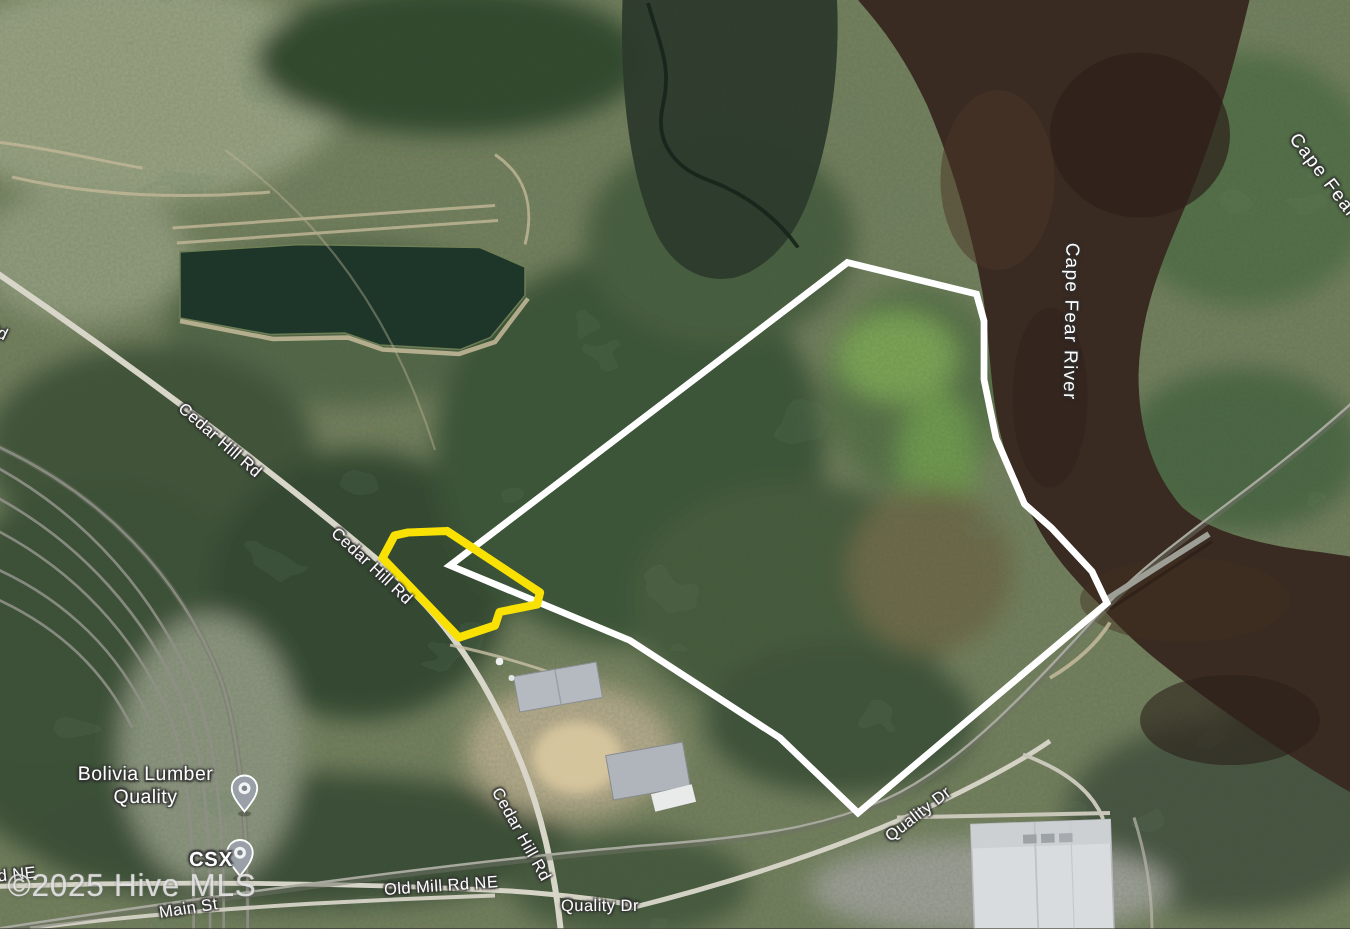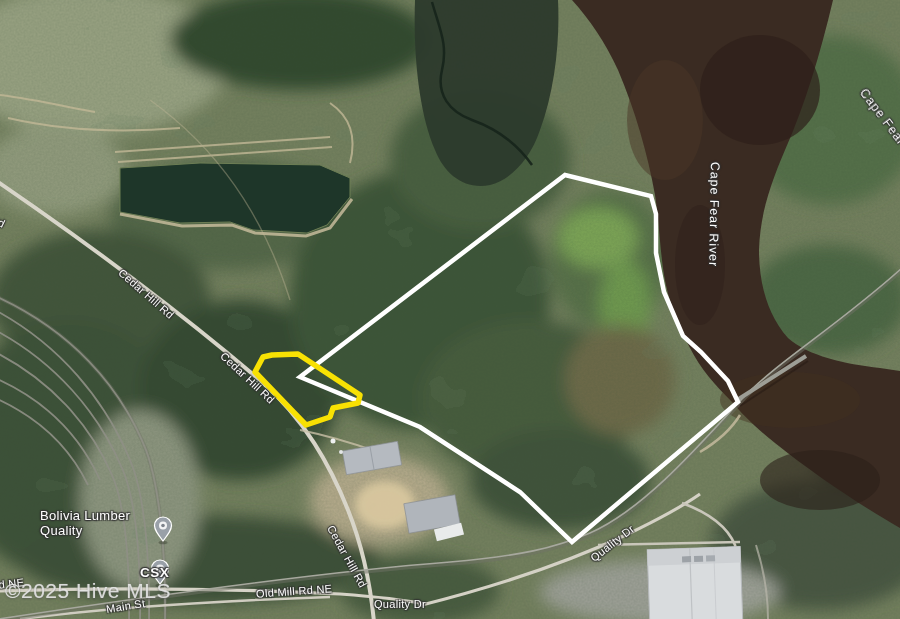--- a/index.html
+++ b/index.html
@@ -7,21 +7,21 @@
          font-family:"Liberation Sans",sans-serif;}
   #stage svg{position:absolute;left:0;top:0;}
   .lbl{position:absolute;color:#fdfdfd;font-size:11px;font-weight:500;white-space:nowrap;
        letter-spacing:.3px;line-height:1.15;
        text-shadow:-1px -1px 1px rgba(50,50,50,.85),1px -1px 1px rgba(50,50,50,.85),
                    -1px 1px 1px rgba(50,50,50,.85),1px 1px 1px rgba(50,50,50,.85),0 0 3px rgba(0,0,0,.45);}
   .road{font-size:11px;}
   .river{font-size:12.5px;letter-spacing:.9px;font-weight:500;}
   .poi{font-size:13px;font-weight:500;}
   .csx{font-size:13.5px;font-weight:700;letter-spacing:.5px;}
-  .bolivia{width:114px;text-align:left;}
+  .bolivia{width:114px;text-align:center;}
   .watermark{position:absolute;left:5px;top:579px;font-size:21px;font-weight:400;
        color:rgba(233,233,233,.85);letter-spacing:.5px;white-space:nowrap;
        text-shadow:0 1px 2px rgba(70,70,70,.6),0 0 1px rgba(255,255,255,.5);}
 </style>
 </head>
 <body>
 
 <div id="stage">
 
 <svg width="900" height="619" viewBox="0 0 900 619">
@@ -198,17 +198,17 @@
 
 <div class="lbl road" style="left:374px;top:598px;">Quality Dr</div>
 
 <div class="lbl road" style="left:106px;top:600px;transform:rotate(-9deg);">Main St</div>
 
 <div class="lbl poi bolivia" style="left:40px;top:509px;">
   <div>Bolivia Lumber</div>
   <div>Quality</div>
 </div>
 
-<div class="lbl csx" style="left:140px;top:565px;">CSX</div>
+<div class="lbl csx" style="left:126px;top:565px;">CSX</div>
 
 <div class="watermark">©2025 Hive MLS</div>
 
 </div>
 
 </body></html>

